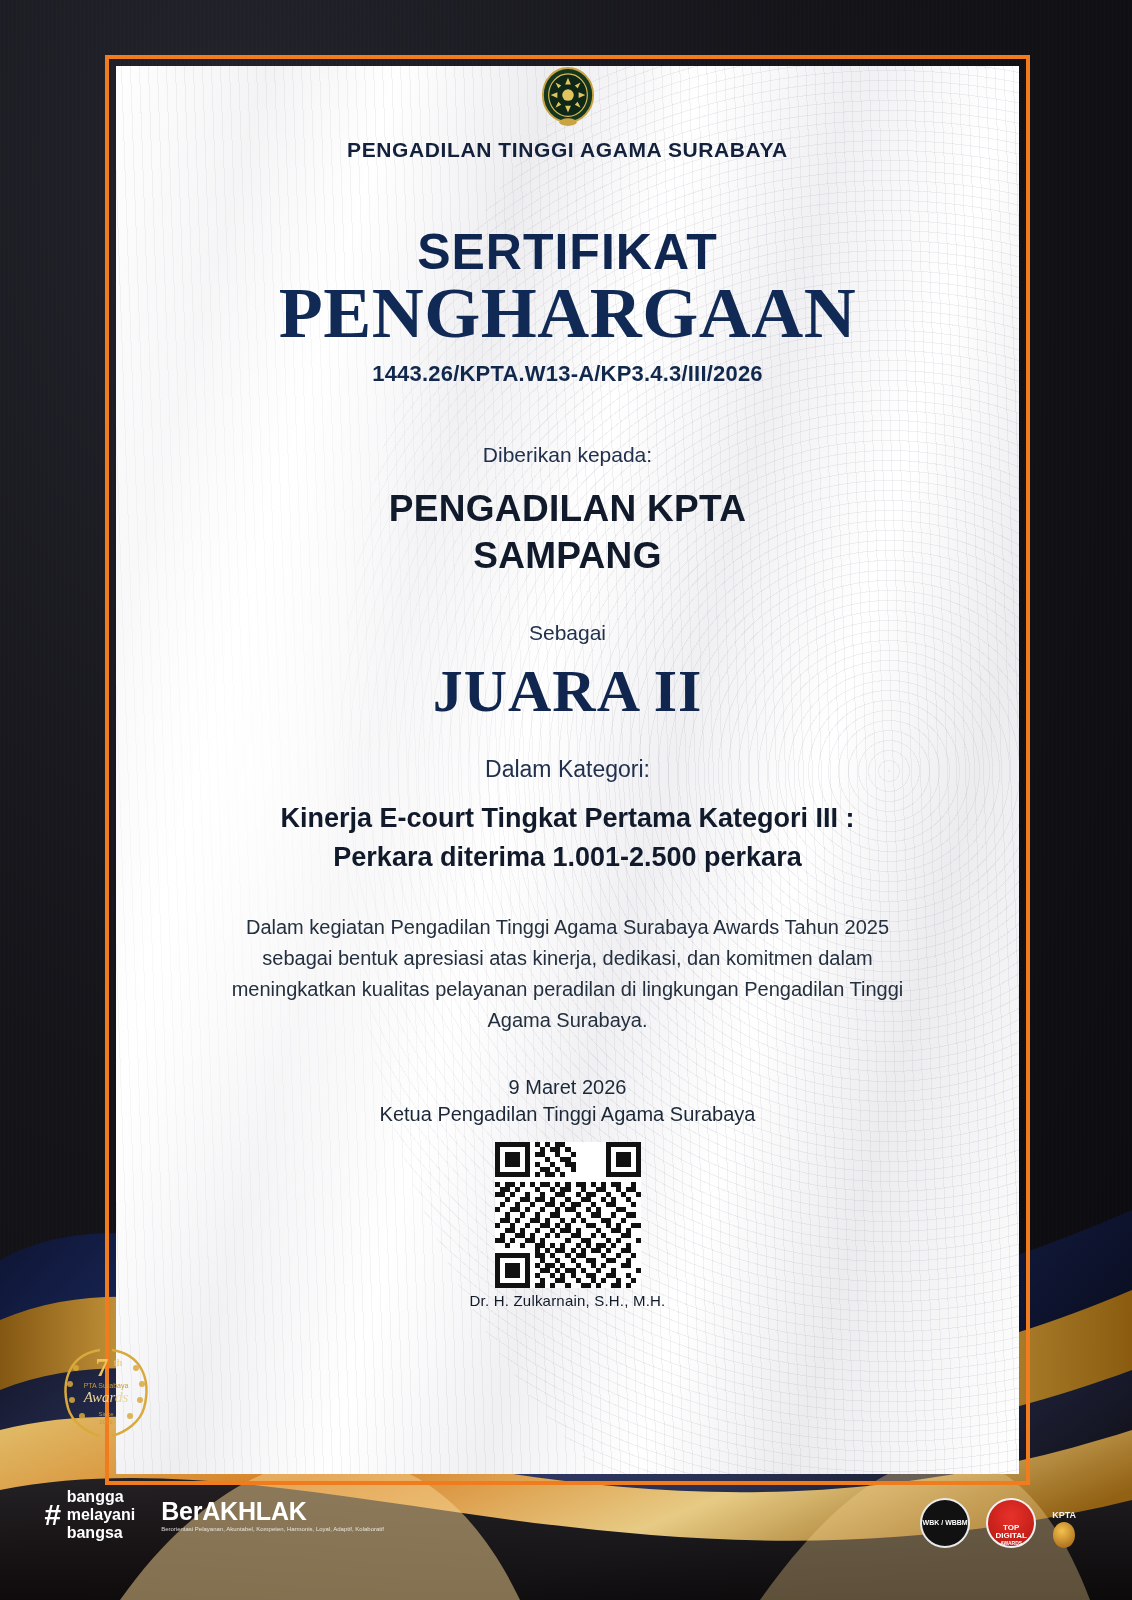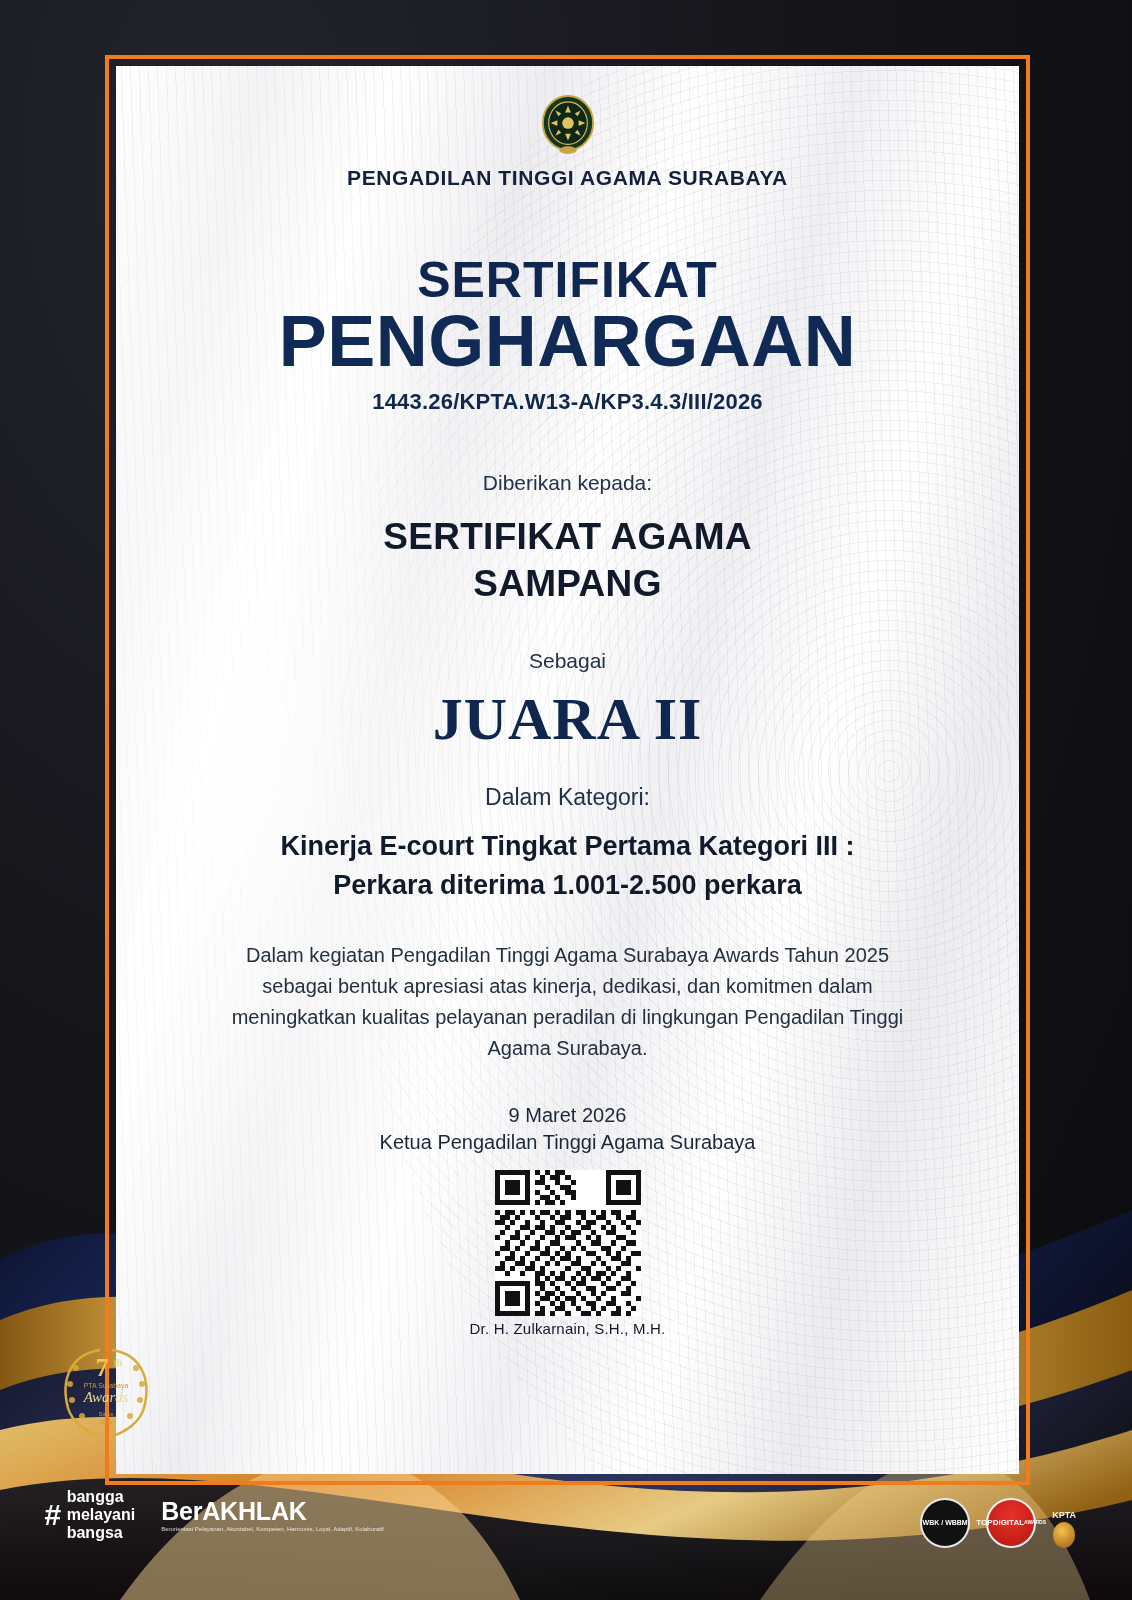--- a/index.html
+++ b/index.html
@@ -102,21 +102,20 @@
     background: repeating-radial-gradient(circle at 50% 50%,
         rgba(140,140,155,0.12) 0 1px,
         rgba(255,255,255,0) 1px 10px);
     pointer-events: none;
   }
 
   .content {
     position: relative;
     z-index: 6;
     text-align: center;
-    padding-top: 28px;
   }
 
   
   .logo-wrap {
     display: flex;
     justify-content: center;
     margin-bottom: 10px;
   }
   .logo {
     width: 58px;
@@ -133,21 +132,21 @@
 
   .sertifikat {
     margin-top: 64px;
     font-size: 50px;
     font-weight: bold;
     letter-spacing: 1px;
     color: #0f2650;
     line-height: 1.05;
   }
   .penghargaan {
-    font-family: Liberation Sans, sans-serif;
+    font-family: Liberation Serif, serif;
     font-size: 72px;
     font-weight: bold;
     color: #102a55;
     letter-spacing: 0.5px;
     line-height: 1.0;
     margin-top: -2px;
   }
   .doc-number {
     margin-top: 12px;
     font-size: 22px;
@@ -311,22 +310,23 @@
     text-align: center;
     line-height: 1.1;
     font-weight: bold;
   }
   .badge-top {
     width: 46px;
     height: 46px;
     border-radius: 50%;
     background: radial-gradient(circle at 50% 35%, #e8322b 0%, #b3150f 100%);
     display: flex;
+    flex-direction: column;
     align-items: center;
-    justify-content: center;
+    justify-content: flex-end;
     color: #fff;
     font-size: 8px;
     font-weight: bold;
     line-height: 1.05;
     border: 2px solid #f0f0f0;
   }
   .badge-muri {
     display: flex;
     flex-direction: column;
     align-items: center;
@@ -414,21 +414,21 @@
       </div>
 
       <div class="institution">PENGADILAN TINGGI AGAMA SURABAYA</div>
 
       <div class="sertifikat">SERTIFIKAT</div>
       <div class="penghargaan">PENGHARGAAN</div>
       <div class="doc-number">1443.26/KPTA.W13-A/KP3.4.3/III/2026</div>
 
       <div class="given-to">Diberikan kepada:</div>
       <div class="recipient">
-        <div>SERTIFIKAT AGAMA</div>
+        <div>PENGADILAN KPTA</div>
         <div>SAMPANG</div>
       </div>
 
       <div class="as-label">Sebagai</div>
       <div class="rank">JUARA II</div>
 
       <div class="category-label">Dalam Kategori:</div>
       <div class="category-value">
         <div>Kinerja E-court Tingkat Pertama Kategori III :</div>
         <div>Perkara diterima 1.001-2.500 perkara</div>

